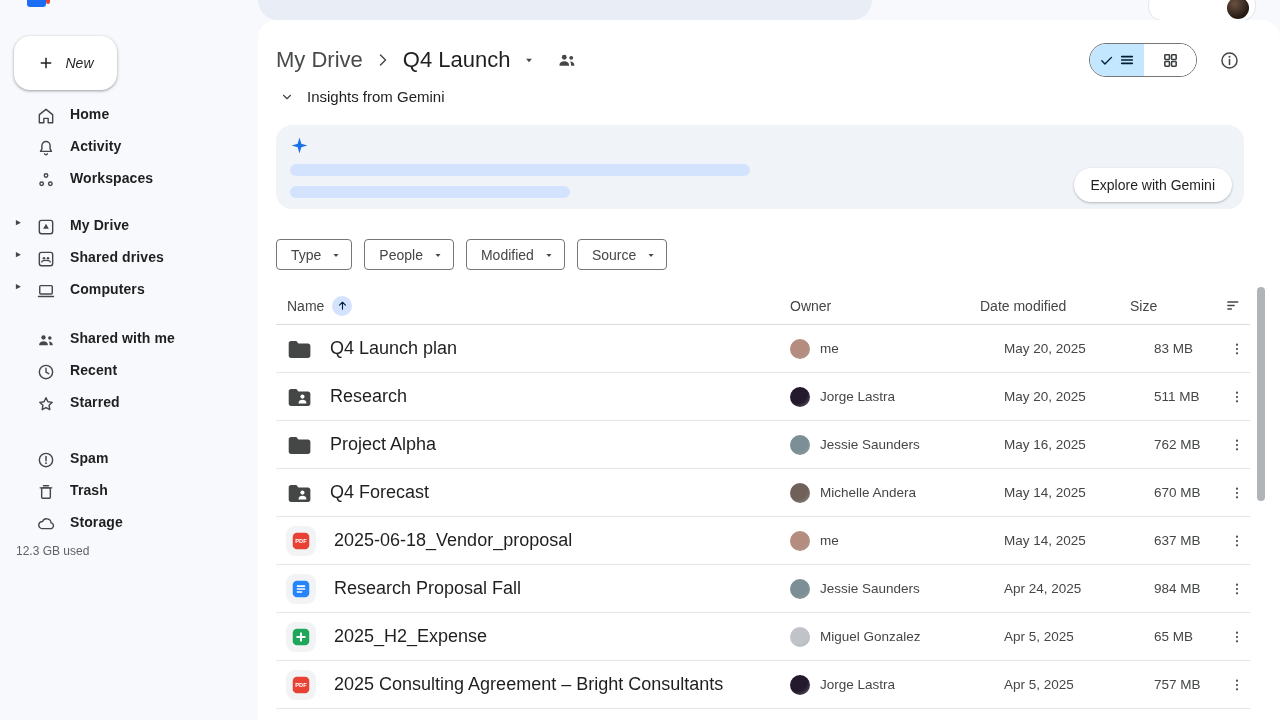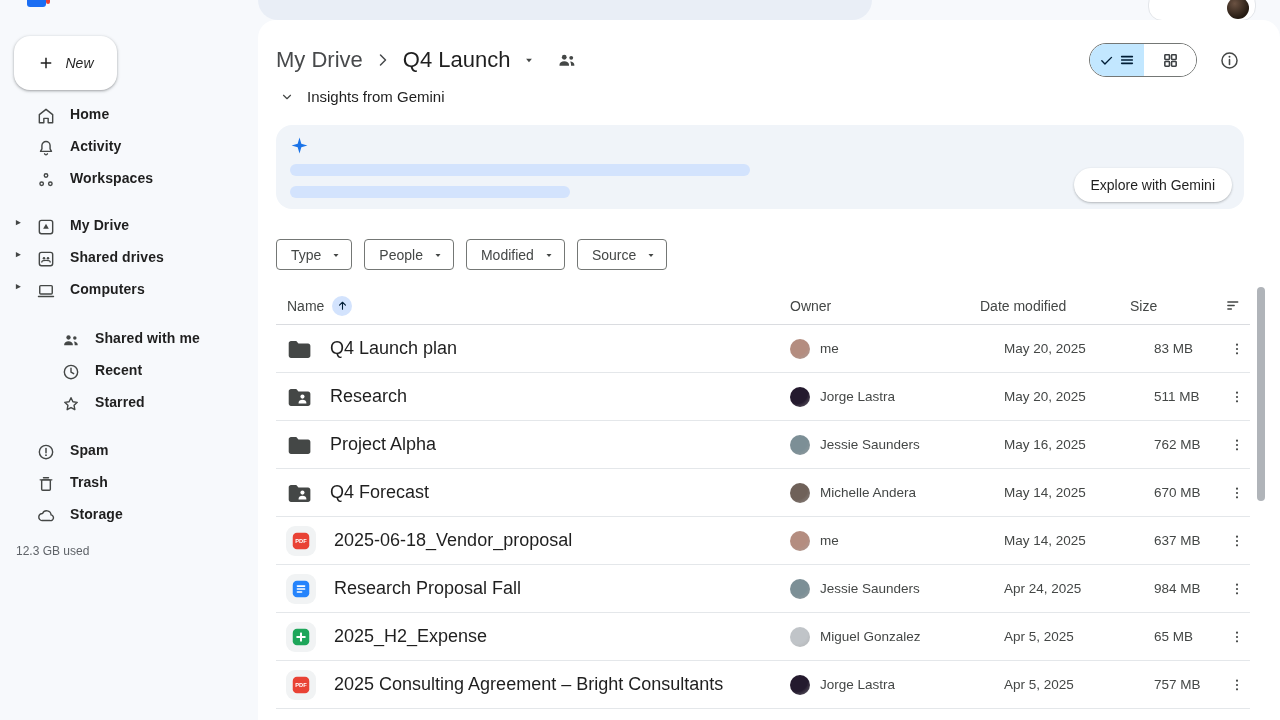--- a/index.html
+++ b/index.html
@@ -17,21 +17,21 @@
 
   
   .sidebar { position:absolute; left:0; top:20px; width:258px; bottom:0; }
   .new-btn { position:absolute; left:14px; top:16px; width:103px; height:54px; background:#fff; border:none; border-radius:16px;
     box-shadow:0 1px 2px rgba(60,64,67,.3), 0 1px 3px 1px rgba(60,64,67,.15);
     display:flex; align-items:center; justify-content:center; gap:10px; cursor:pointer;
     font-family:"Liberation Sans", sans-serif; font-size:14px; font-weight:500; color:#1f1f1f;font-style:italic; }
   .nav { position:absolute; top:86px; left:0; right:12px; }
   .nav-group { margin-bottom:15px; }
   .nav-group:nth-child(2) { margin-bottom:17px; }
-  .nav-group:nth-child(3) { margin-bottom:16px;padding-left:25px; }
+  .nav-group:nth-child(3) { margin-bottom:24px; }
   .nav-item { height:32px; display:flex; padding-left:16px; border-radius:0 16px 16px 0; cursor:pointer;font-weight:bold; }
   .caret-slot { width:20px; font-size:9px; color:#444746; flex:0 0 20px; }
   .nav-ic { width:20px; height:20px; flex:0 0 20px; display:flex; align-items:center; }
   .nav-lbl { margin-left:14px; font-size:14px; color:#1f1f1f; letter-spacing:.1px; }
   .storage-used { position:absolute; left:16px; top:524px; font-size:12px; color:#5f6368; }
 
   
   .panel { position:absolute; left:258px; top:20px; right:0; bottom:0; background:#fff; border-radius:18px 18px 0 0; }
 
   .hdr-row { position:absolute; top:20px; left:18px; right:40px; height:40px; display:flex; align-items:center; justify-content:space-between; }

